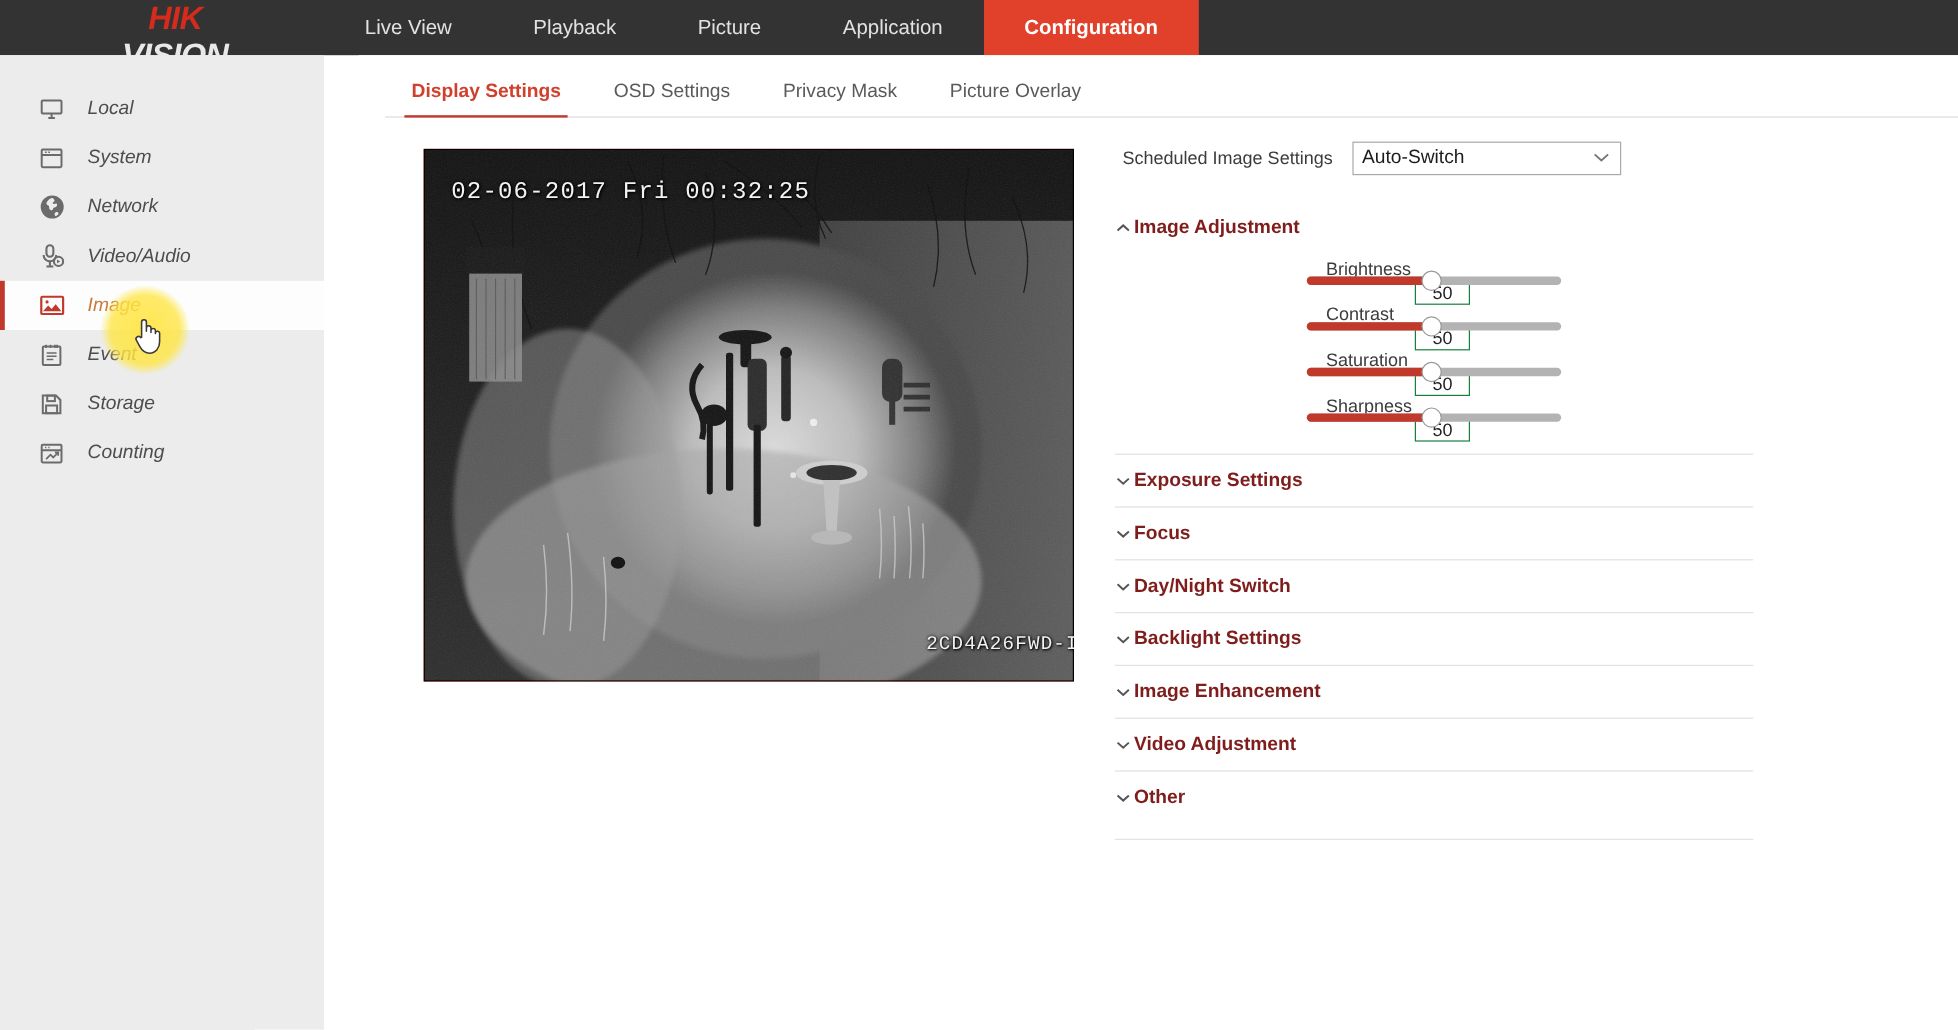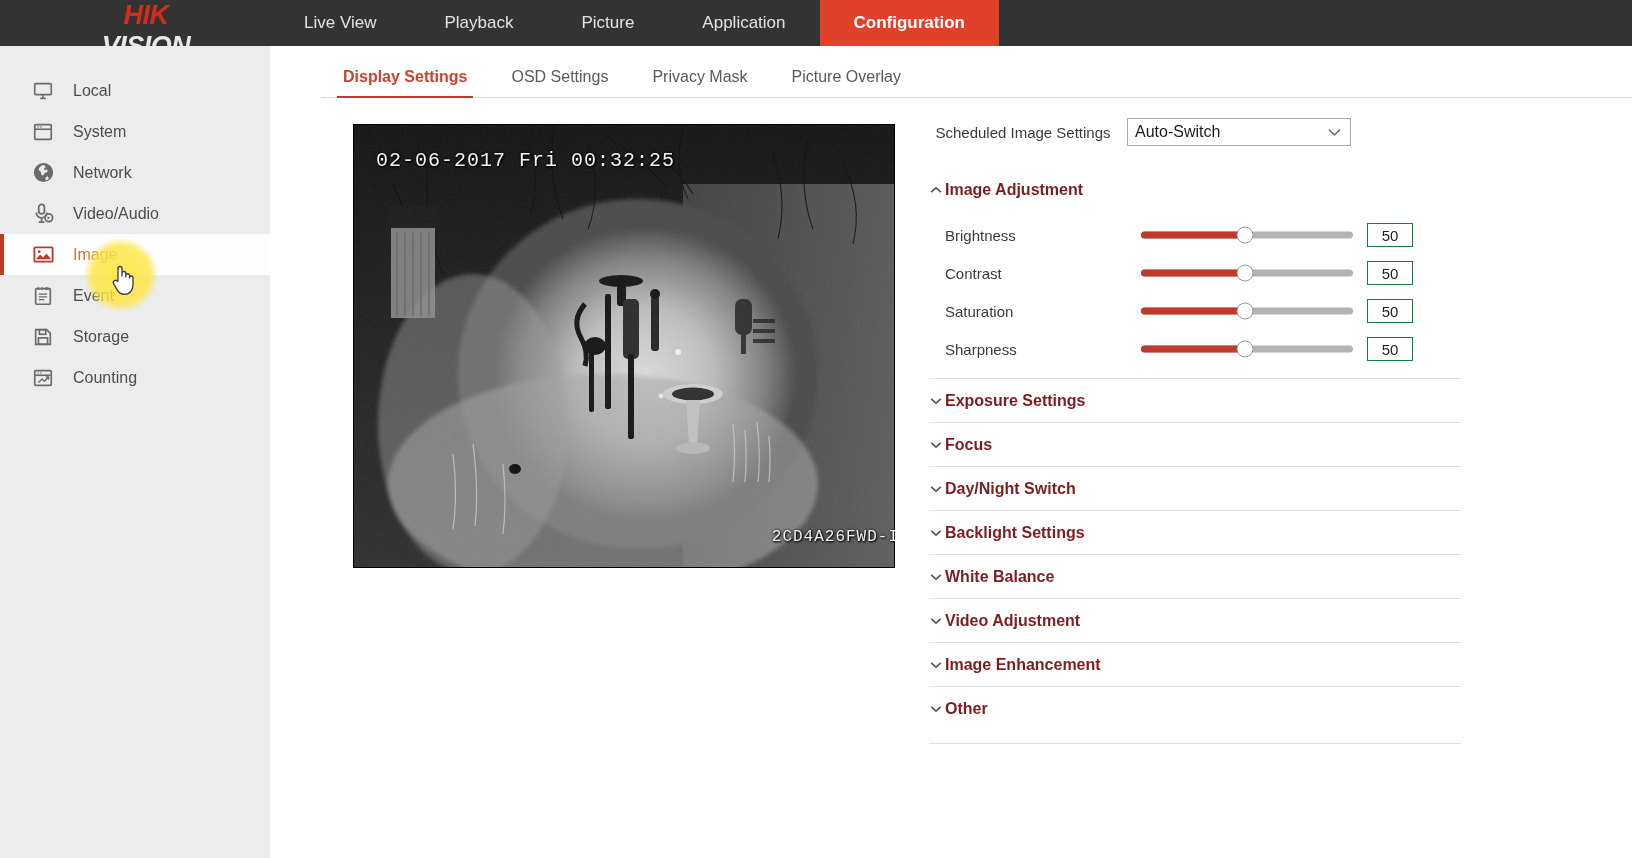--- a/index.html
+++ b/index.html
@@ -43,20 +43,21 @@
     width: 270px; height: 812px;
     background: #ececec;
     padding-top: 24px;
   }
   .side-item {
     position: relative;
     height: 41px;
     display: flex; align-items: center;
     padding-left: 30px;
     cursor: pointer;
+    font-style: italic;
   }
   .side-item .ico {
     width: 26px; height: 26px;
     display: flex; align-items: center; justify-content: center;
     margin-right: 17px;
     color: #6b6b6b;
   }
   .side-item .lbl {
     font-size: 16px; color: #4d4d4d;
   }
@@ -172,20 +173,21 @@
     width: 14px; margin-right: 2px;
     display: flex; align-items: center; justify-content: center;
     color: #555;
   }
   .sec-head.collapsed { border-top: 1px solid #e2e2e2; }
 
   .adj-rows { padding: 5px 0 10px 0; }
   .adj-row {
     display: flex; align-items: center;
     height: 38px;
+    flex-direction: column;
   }
   .adj-label {
     width: 212px; padding-left: 16px;
     font-size: 15px; color: #3c3c3c;
   }
   .slider {
     position: relative;
     width: 212px; height: 20px;
     display: flex; align-items: center;
     cursor: pointer;
@@ -525,51 +527,43 @@
 
     <div class="sec-head collapsed">
       <span class="caret">
         <svg width="12" height="8" viewBox="0 0 14 9" fill="none" stroke="currentColor" stroke-width="1.9">
             <path d="M1.5 2L7 7l5.5-5"></path>
           </svg>
       </span>
       <span>Backlight Settings</span>
     </div>
 
-    <div class="sec-head collapsed">
-      <span class="caret">
-        <svg width="12" height="8" viewBox="0 0 14 9" fill="none" stroke="currentColor" stroke-width="1.9">
-            <path d="M1.5 2L7 7l5.5-5"></path>
-          </svg>
-      </span>
-      <span>White Balance</span>
+
+    <div class="sec-head collapsed">
+      <span class="caret">
+        <svg width="12" height="8" viewBox="0 0 14 9" fill="none" stroke="currentColor" stroke-width="1.9">
+            <path d="M1.5 2L7 7l5.5-5"></path>
+          </svg>
+      </span>
+      <span>Image Enhancement</span>
     </div>
 
     <div class="sec-head collapsed">
       <span class="caret">
         <svg width="12" height="8" viewBox="0 0 14 9" fill="none" stroke="currentColor" stroke-width="1.9">
             <path d="M1.5 2L7 7l5.5-5"></path>
           </svg>
       </span>
       <span>Video Adjustment</span>
     </div>
 
     <div class="sec-head collapsed">
       <span class="caret">
         <svg width="12" height="8" viewBox="0 0 14 9" fill="none" stroke="currentColor" stroke-width="1.9">
             <path d="M1.5 2L7 7l5.5-5"></path>
           </svg>
       </span>
-      <span>Image Enhancement</span>
-    </div>
-
-    <div class="sec-head collapsed">
-      <span class="caret">
-        <svg width="12" height="8" viewBox="0 0 14 9" fill="none" stroke="currentColor" stroke-width="1.9">
-            <path d="M1.5 2L7 7l5.5-5"></path>
-          </svg>
-      </span>
       <span>Other</span>
     </div>
 
     <div style="border-top:1px solid #e2e2e2;margin-top:13px;"></div>
   </div>
 </div>
 
 </body></html>

